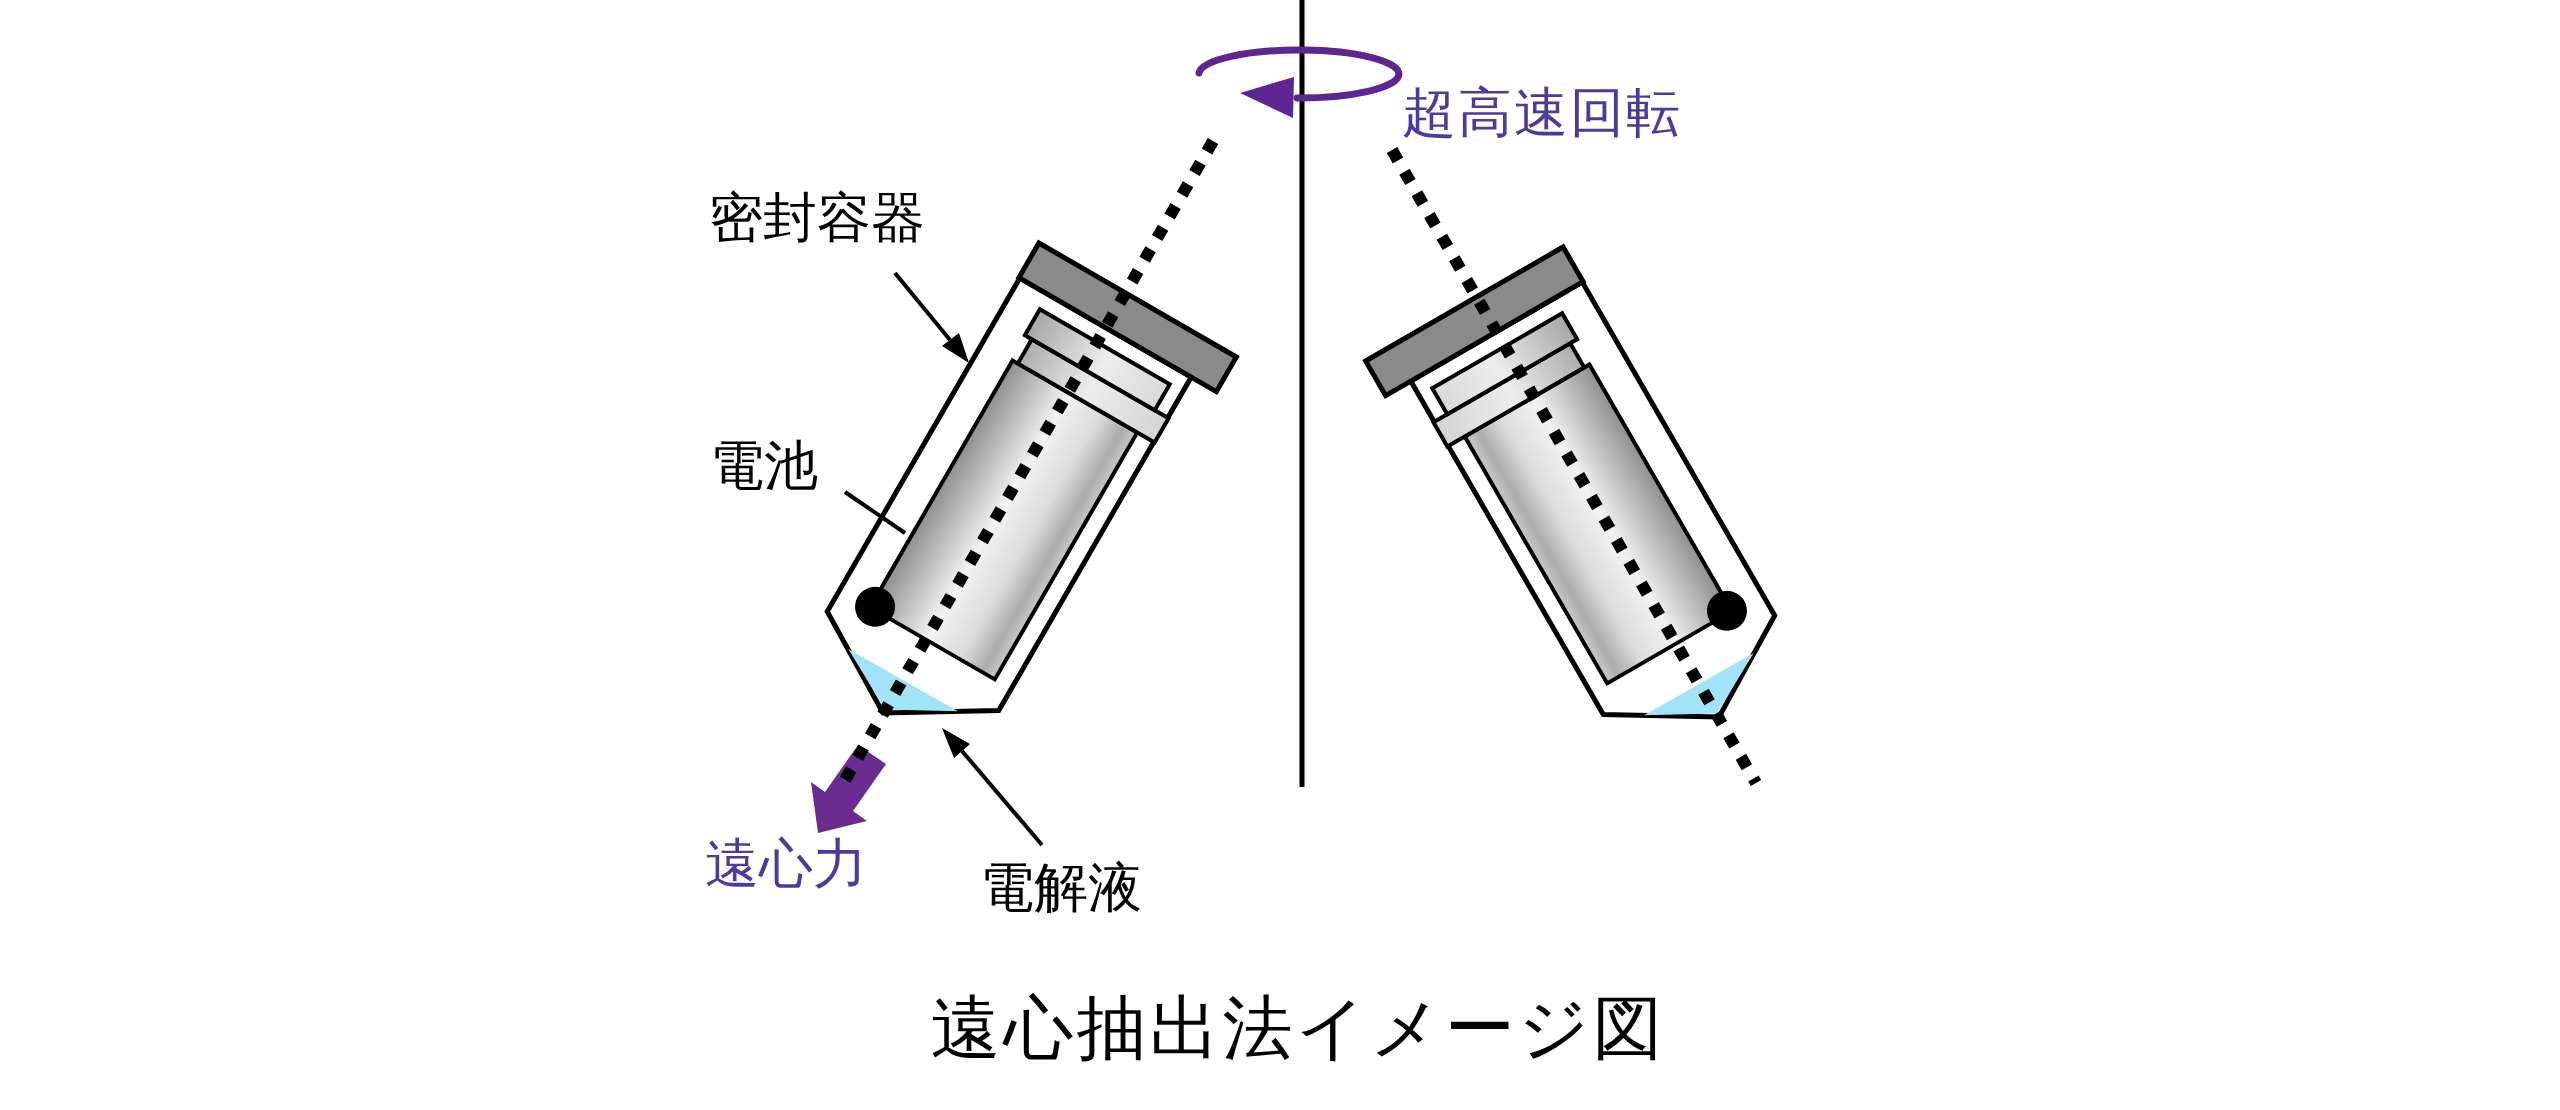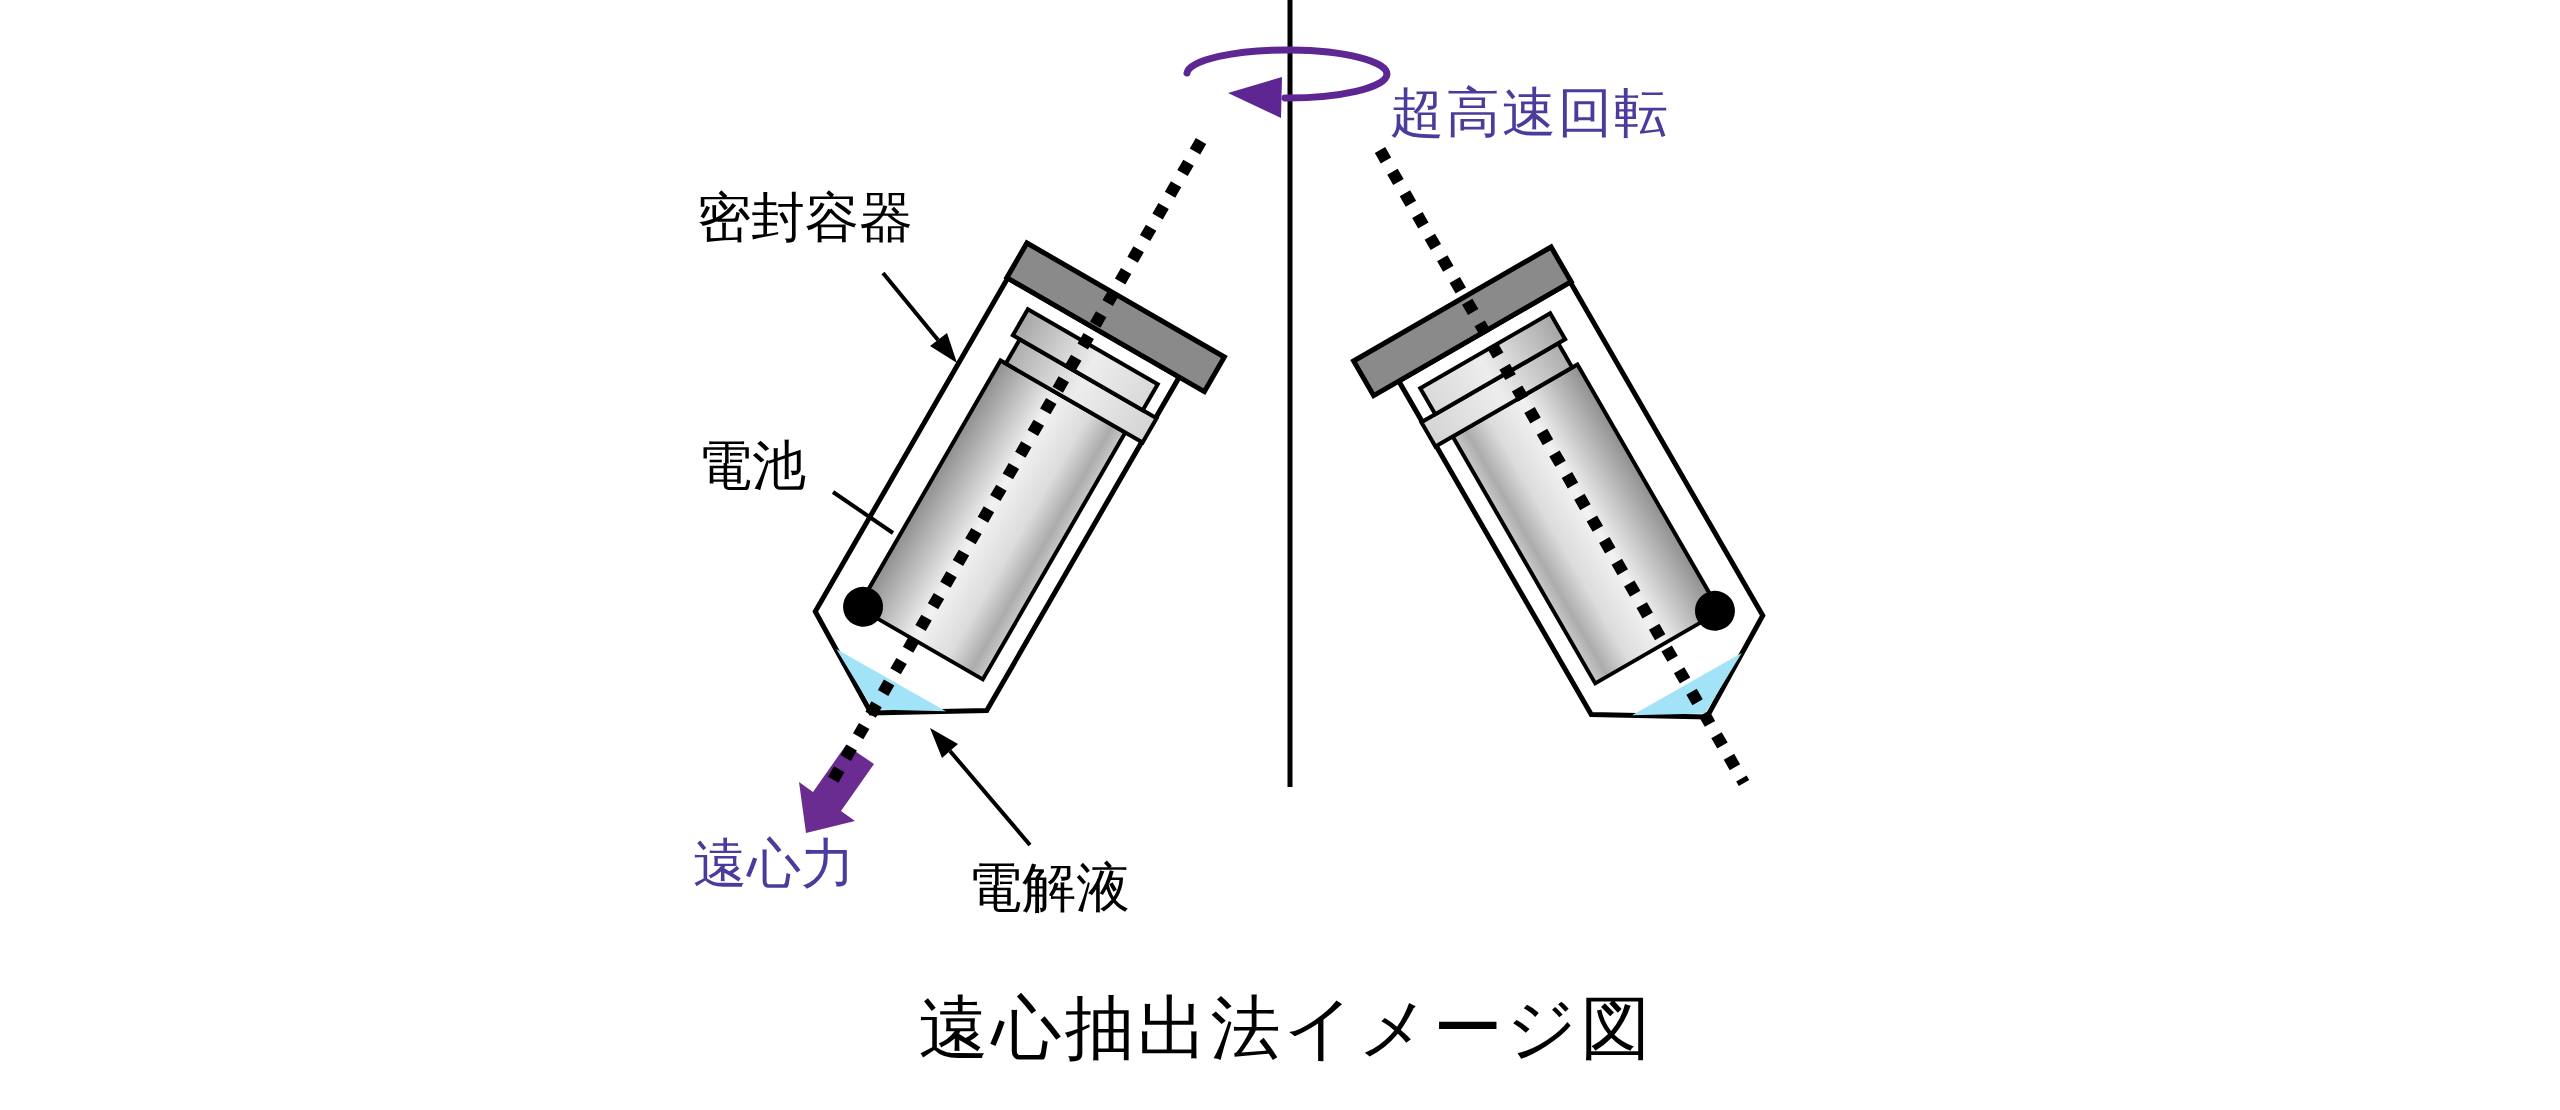--- a/index.html
+++ b/index.html
@@ -3,20 +3,21 @@
 <meta charset="utf-8">
 <style>
   html, body { margin: 0; padding: 0; background: #ffffff; }
   .stage {
     position: relative;
     width: 2061px;
     height: 1110px;
     background: #ffffff;
     overflow: hidden;
     font-family: "Liberation Sans", sans-serif;
+    margin-left: 12px;
   }
   svg text {
     font-family: "Liberation Sans", sans-serif;
   }
 </style>
 </head>
 <body>
 
 <div class="stage">
   <svg width="2560" height="1110" viewBox="0 0 2560 1110" xmlns="http://www.w3.org/2000/svg">

